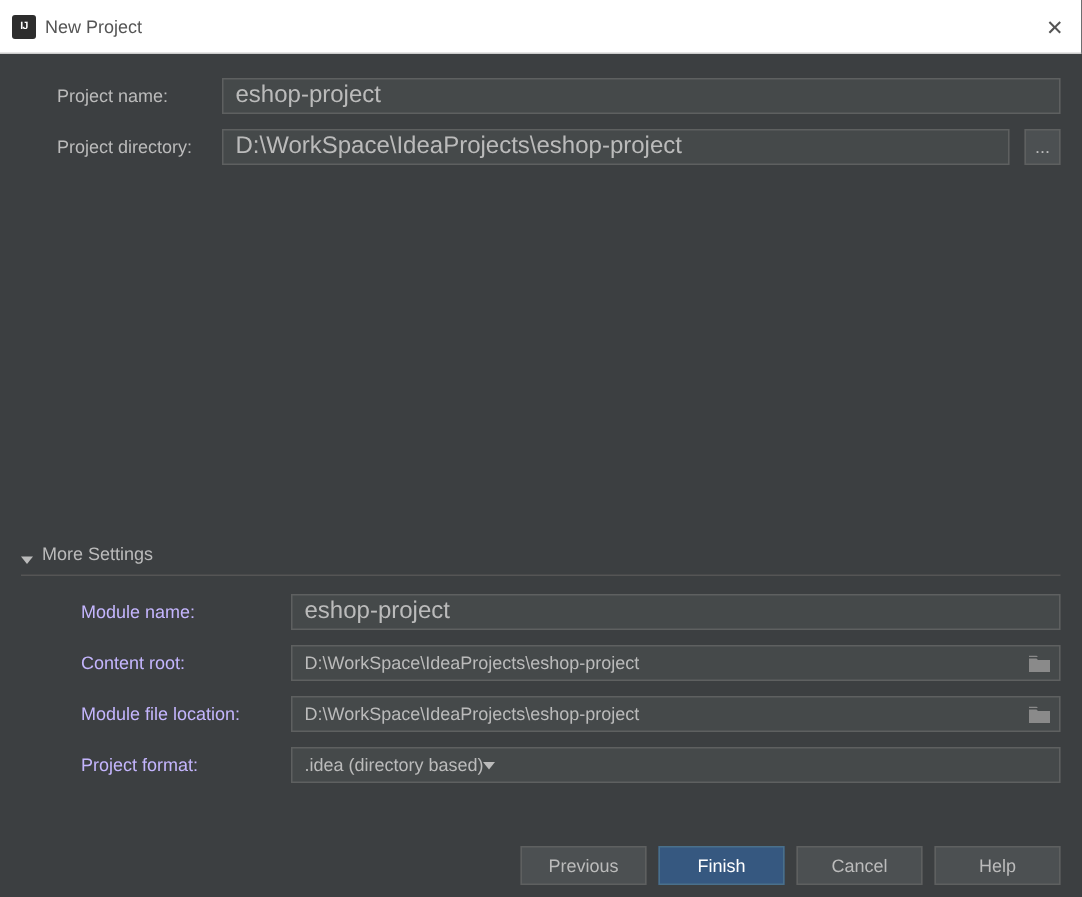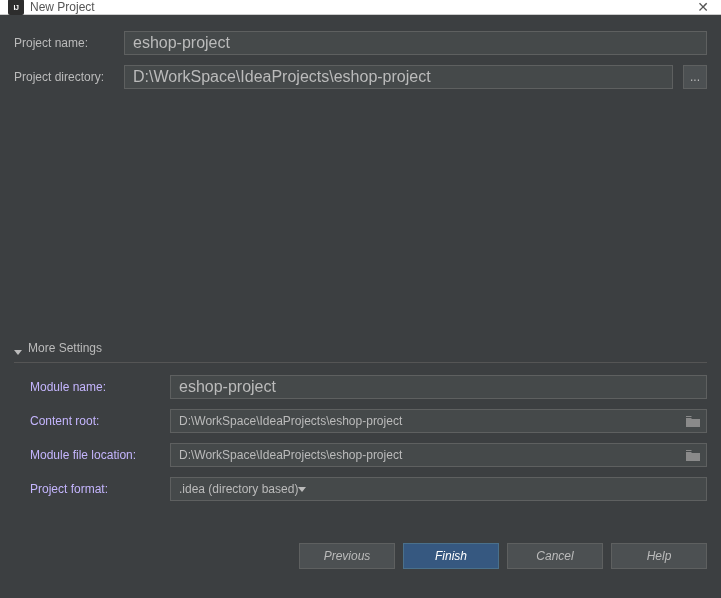--- a/index.html
+++ b/index.html
@@ -6,21 +6,21 @@
     body {
       width: 721px;
       height: 598px;
       background: #3c3f41;
       font-family: "Segoe UI", Arial, sans-serif;
       font-size: 12px;
       color: #bbbbbb;
       overflow: hidden;
     }
     .titlebar {
-      height: 15px;
+      height: 36px;
       background: #ffffff;
       display: flex;
       align-items: center;
       padding: 0 8px;
       justify-content: space-between;
       border-bottom: 1px solid #ccc;
     }
     .titlebar-left {
       display: flex;
       align-items: center;
@@ -57,20 +57,21 @@
       padding: 16px 14px 0 14px;
       height: calc(100% - 30px);
       display: flex;
       flex-direction: column;
     }
     .form-row {
       display: flex;
       align-items: center;
       margin-bottom: 10px;
       gap: 10px;
+      margin-left: 24px;
     }
     .form-row.top .label {
       width: 100px;
       color: #bbbbbb;
     }
     .form-row.top input {
       flex: 1;
     }
     input.text-field {
       background: #45494a;
@@ -169,32 +170,31 @@
       border-top: 5px solid #bbbbbb;
     }
     .button-bar {
       display: flex;
       justify-content: flex-end;
       gap: 8px;
       padding: 14px 0 14px 0;
       margin-top: 18px;
     }
     .btn {
-      width: 96px;
+      width: 84px;
       height: 26px;
       background: #4c5052;
       border: 1px solid #5e6060;
       color: #bbbbbb;
       font-size: 12px;
       font-family: inherit;
       display: flex;
       align-items: center;
       justify-content: center;
       cursor: default;
-      font-style: italic;
     }
     .btn.primary {
       background: #365880;
       border: 1px solid #4a708b;
       color: #fff;
     }
   </style>
 </head>
 <body>
 

